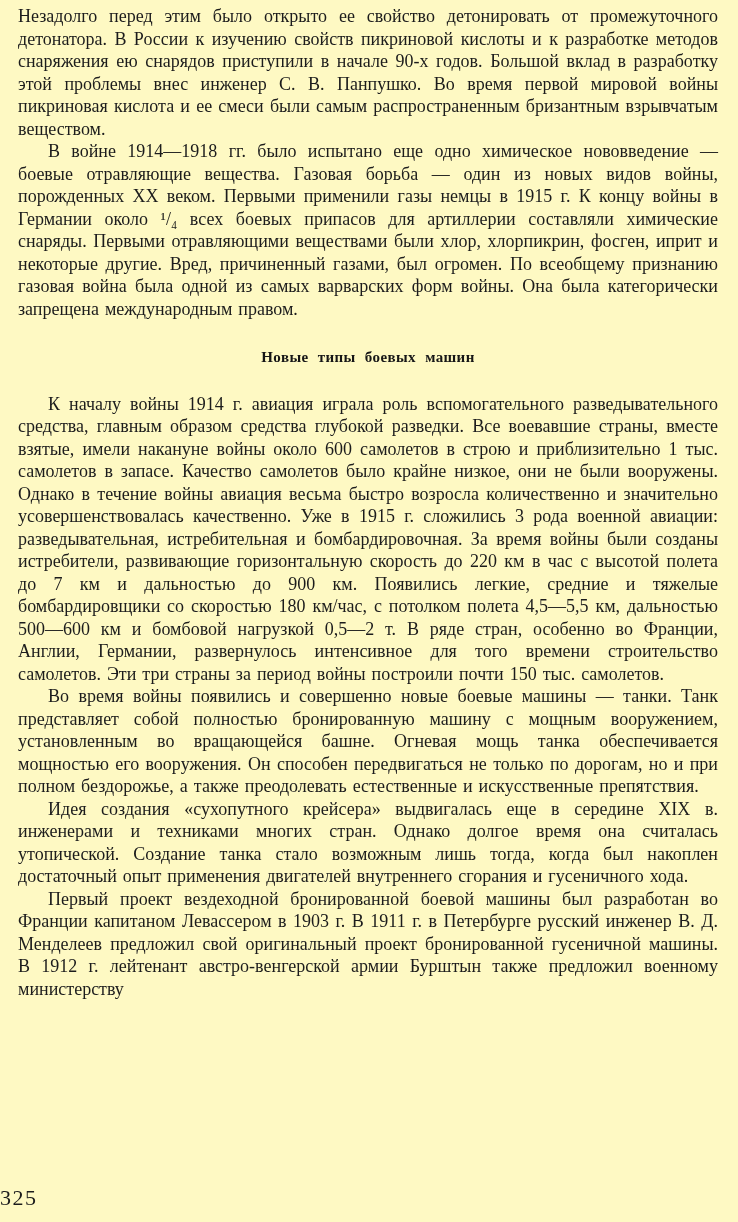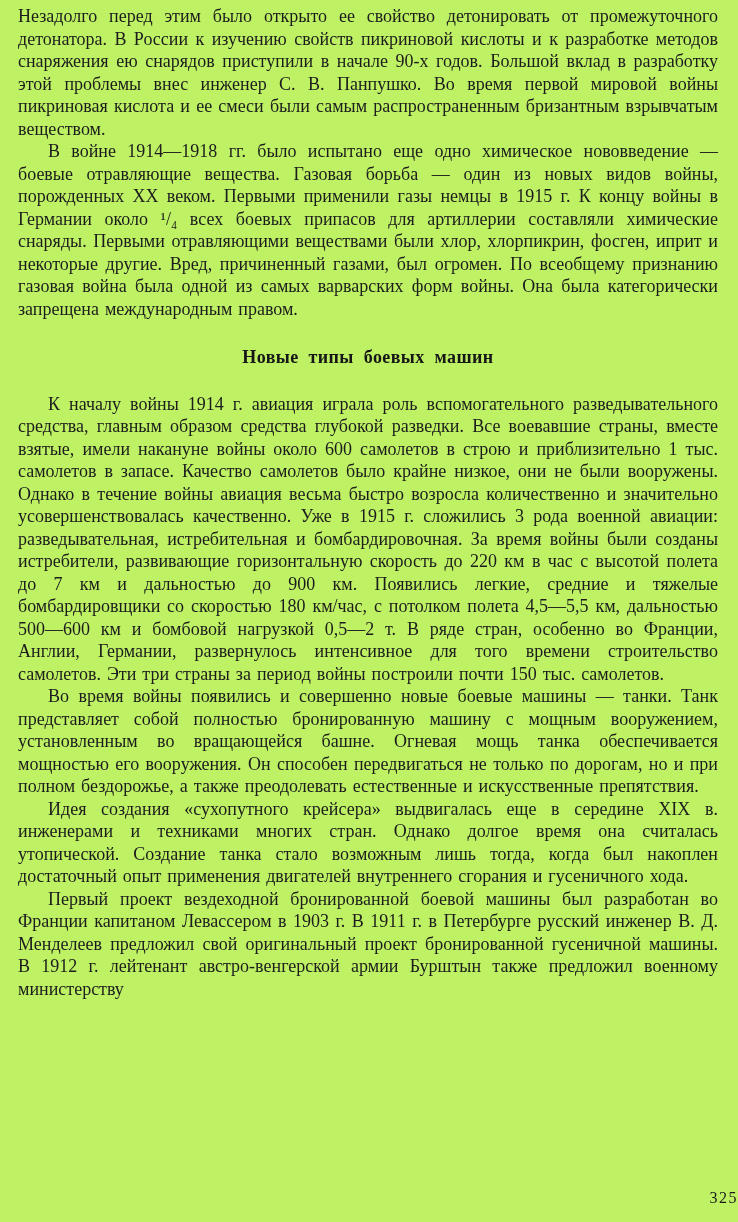--- a/index.html
+++ b/index.html
@@ -5,21 +5,21 @@
   html, body {
     margin: 0;
     padding: 0;
     background: #f4f4f1;
   }
   .book-page {
     position: relative;
     width: 738px;
     height: 1222px;
     margin: 0 auto;
-    background: #bef264;
+    background: #fef9c3;
     box-sizing: border-box;
     padding: 5px 20px 0 18px;
     font-family: "Liberation Serif", "DejaVu Serif", serif;
     font-size: 18px;
     line-height: 22.5px;
     color: #1c1c1c;
     text-align: justify;
     overflow: hidden;
   }
   p.para {
@@ -28,34 +28,34 @@
     text-indent: 30px;
     word-spacing: 1.5px;
   }
   p.para.continuation {
     text-indent: 0;
   }
   h2.section-heading {
     margin: 26px 0 24px 0;
     padding: 0;
     text-align: center;
-    font-size: 18px;
+    font-size: 15px;
     font-weight: bold;
     letter-spacing: 0.4px;
     word-spacing: 5px;
     color: #161616;
     font-family: Liberation Serif, serif;
   }
   .page-number {
     position: absolute;
     bottom: 13px;
     left: 0;
     right: 0;
-    text-align: right;
-    font-size: 16px;
+    text-align: left;
+    font-size: 22px;
     letter-spacing: 1.5px;
     color: #1c1c1c;
   }
 </style>
 </head>
 <body>
 
 <div class="book-page">
 
   <p class="para continuation">Незадолго перед этим было открыто ее свойство детонировать от промежуточного детонатора. В России к изучению свойств пикриновой кислоты и к разработке методов снаряжения ею снарядов приступили в начале 90-х годов. Большой вклад в разработку этой проблемы внес инженер С. В. Панпушко. Во время первой мировой войны пикриновая кислота и ее смеси были самым распространенным бризантным взрывчатым веществом.</p>

